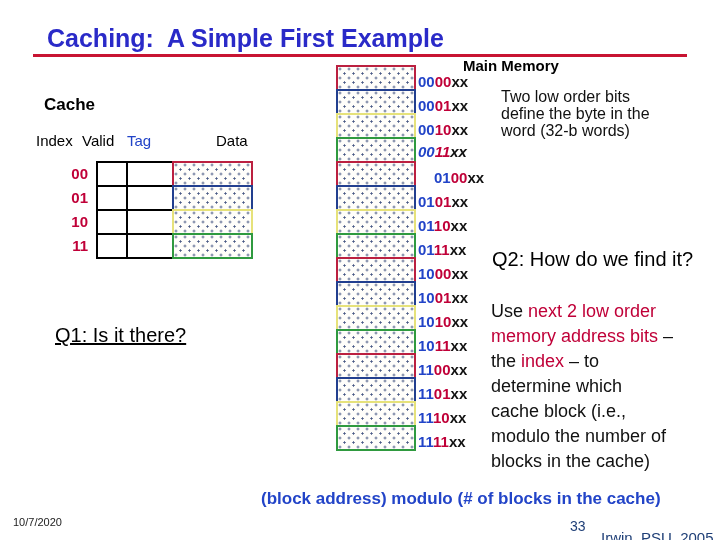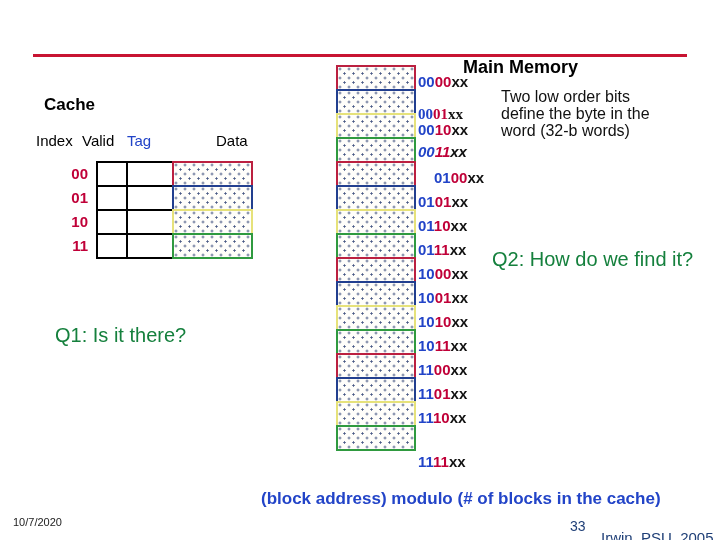--- a/index.html
+++ b/index.html
@@ -6,21 +6,21 @@
   .slide{
     position:relative;width:720px;height:540px;background:#ffffff;overflow:hidden;
     font-family:"Liberation Sans",sans-serif;color:#111;
   }
   .abs{position:absolute;}
   .slide-title{
     left:47px;top:24px;font-size:25px;font-weight:bold;color:var(--title-blue);
     white-space:pre;letter-spacing:0px;
   }
   .title-underline{left:33px;top:54px;width:654px;height:3px;background:var(--underline-red);}
-  .main-memory-label{left:463px;top:57px;font-size:18px;font-weight:bold;color:#000;}
+  .main-memory-label{left:463px;top:57px;font-size:15px;font-weight:bold;color:#000;}
   .cache-label{left:44px;top:95px;font-size:17px;font-weight:bold;color:#000;}
   .hdr{font-size:15px;color:#000;}
   .hdr-index{left:36px;top:132px;}
   .hdr-valid{left:82px;top:132px;}
   .hdr-tag{left:127px;top:132px;color:var(--tag-blue);}
   .hdr-data{left:192px;top:132px;margin-left:24px;}
 
   
   .cache-table{left:96px;top:161px;width:160px;height:100px;}
   .c-row{position:absolute;left:0;height:26px;}
@@ -49,36 +49,37 @@
   .border-red{border-color:var(--block-red);}
   .border-blue{border-color:var(--block-blue);}
   .border-yellow{border-color:var(--block-yellow);}
   .border-green{border-color:var(--block-green);}
 
   .seg-black{color:#111;}
   .seg-red{color:var(--index-red);}
   .seg-blue{color:var(--tag-blue);}
 
   .note-two-low{left:501px;top:88px;width:185px;font-size:16px;line-height:17px;white-space:pre-line;}
-  .q-text{font-size:20px;color:#15803d;white-space:pre;}
+  .q-text{font-size:20px;color:#000000;white-space:pre;}
   .q2-text{left:492px;top:248px;}
-  .q1-text{left:55px;top:324px;}
+  .q1-text{left:55px;top:324px;text-decoration:underline;}
   .para{font-size:18px;line-height:25px;white-space:pre-line;}
   .use-para{left:491px;top:299px;width:215px;}
   .compare-para{left:55px;top:373px;width:240px;}
   .modulo-line{left:261px;top:489px;font-size:17px;font-weight:bold;color:var(--tag-blue);white-space:pre;}
   .footer-date{left:13px;top:516px;font-size:11px;color:#222;}
   .footer-page{left:570px;top:518px;font-size:14px;color:var(--footer-blue);}
   .footer-credit{left:601px;top:529px;font-size:15px;color:var(--footer-blue);text-decoration:underline;}
 </style>
 </head>
 <body>
 
 <div class="slide">
 
+  <div class="abs slide-title">Caching:  A Simple First Example</div>
   <div class="abs title-underline"></div>
 
   <div class="abs main-memory-label">Main Memory</div>
 
   <div class="abs cache-label">Cache</div>
   <div class="abs hdr hdr-index">Index</div>
   <div class="abs hdr hdr-valid">Valid</div>
   <div class="abs hdr hdr-tag">Tag</div>
   <div class="abs hdr hdr-data">Data</div>
 
@@ -124,41 +125,48 @@
       <div class="mem-block dotted border-blue" style="top: 216px;"></div>
       <div class="mem-block dotted border-yellow" style="top: 240px;"></div>
       <div class="mem-block dotted border-green" style="top: 264px;"></div>
       <div class="mem-block dotted border-red" style="top: 288px;"></div>
       <div class="mem-block dotted border-blue" style="top: 312px;"></div>
       <div class="mem-block dotted border-yellow" style="top: 336px;"></div>
       <div class="mem-block dotted border-green" style="top: 360px;"></div>
     </div>
   <div class="abs memory-labels">
       <div class="mem-label" style="top: 0px;"><span class="seg-blue">00</span><span class="seg-red">00</span><span class="seg-black">xx</span></div>
-      <div class="mem-label" style="top: 32px; font-family: Liberation Serif, serif;"><span class="seg-blue">00</span><span class="seg-red">01</span><span class="seg-black">xx</span></div>
+      <div class="mem-label" style="top: 24px;"><span class="seg-blue">00</span><span class="seg-red">01</span><span class="seg-black">xx</span></div>
       <div class="mem-label" style="top: 48px;"><span class="seg-blue">00</span><span class="seg-red">10</span><span class="seg-black">xx</span></div>
       <div class="mem-label" style="top: 70px; font-style: italic;"><span class="seg-blue">00</span><span class="seg-red">11</span><span class="seg-black">xx</span></div>
       <div class="mem-label" style="top: 96px; margin-left: 16px;"><span class="seg-blue">01</span><span class="seg-red">00</span><span class="seg-black">xx</span></div>
       <div class="mem-label" style="top: 120px;"><span class="seg-blue">01</span><span class="seg-red">01</span><span class="seg-black">xx</span></div>
       <div class="mem-label" style="top: 144px;"><span class="seg-blue">01</span><span class="seg-red">10</span><span class="seg-black">xx</span></div>
       <div class="mem-label" style="top: 168px;"><span class="seg-blue">01</span><span class="seg-red">11</span><span class="seg-black">xx</span></div>
       <div class="mem-label" style="top: 192px;"><span class="seg-blue">10</span><span class="seg-red">00</span><span class="seg-black">xx</span></div>
       <div class="mem-label" style="top: 216px;"><span class="seg-blue">10</span><span class="seg-red">01</span><span class="seg-black">xx</span></div>
       <div class="mem-label" style="top: 240px;"><span class="seg-blue">10</span><span class="seg-red">10</span><span class="seg-black">xx</span></div>
       <div class="mem-label" style="top: 264px;"><span class="seg-blue">10</span><span class="seg-red">11</span><span class="seg-black">xx</span></div>
       <div class="mem-label" style="top: 288px;"><span class="seg-blue">11</span><span class="seg-red">00</span><span class="seg-black">xx</span></div>
       <div class="mem-label" style="top: 312px;"><span class="seg-blue">11</span><span class="seg-red">01</span><span class="seg-black">xx</span></div>
       <div class="mem-label" style="top: 336px;"><span class="seg-blue">11</span><span class="seg-red">10</span><span class="seg-black">xx</span></div>
-      <div class="mem-label" style="top: 380px;"><span class="seg-blue">11</span><span class="seg-red">11</span><span class="seg-black">xx</span></div>
+      <div class="mem-label" style="top: 360px;"><span class="seg-blue">11</span><span class="seg-red">11</span><span class="seg-black">xx</span></div>
     </div>
 
   <div class="abs note-two-low">Two low order bits
 define the byte in the
 word (32-b words)</div>
   <div class="abs q-text q2-text">Q2: How do we find it?</div>
+  <div class="abs para use-para"><span class="seg-black">Use </span><span class="seg-red">next 2 low order
+memory address bits</span><span class="seg-black"> –
+the </span><span class="seg-red">index</span><span class="seg-black"> – to
+determine which
+cache block (i.e.,
+modulo the number of
+blocks in the cache)</span></div>
 
   <div class="abs q-text q1-text">Q1: Is it there?</div>
 
   <div class="abs modulo-line">(block address) modulo (# of blocks in the cache)</div>
 
   <div class="abs footer-date">10/7/2020</div>
   <div class="abs footer-page">33</div>
   <div class="abs footer-credit">Irwin, PSU, 2005</div>
 
 </div>

